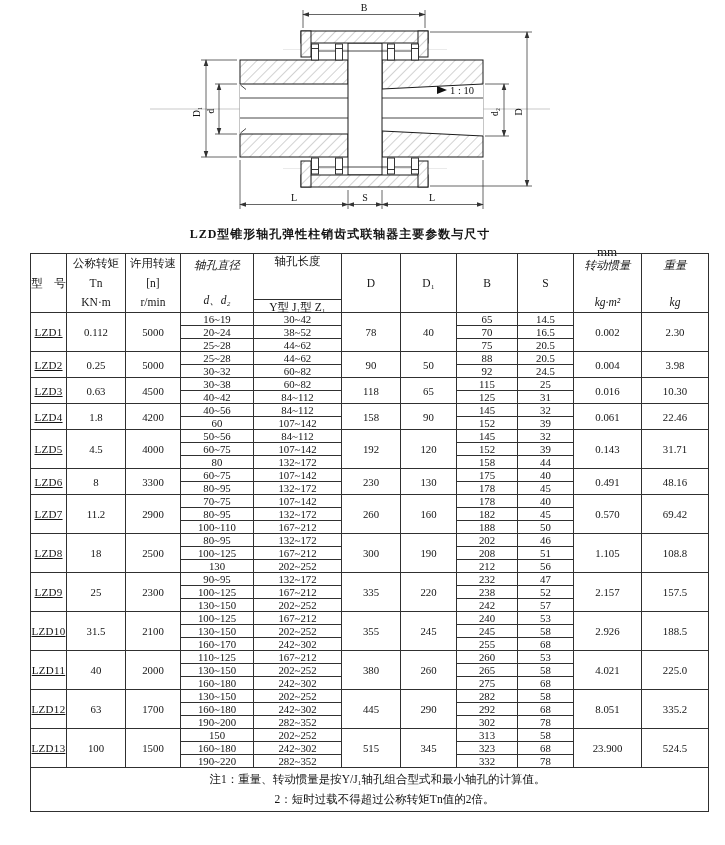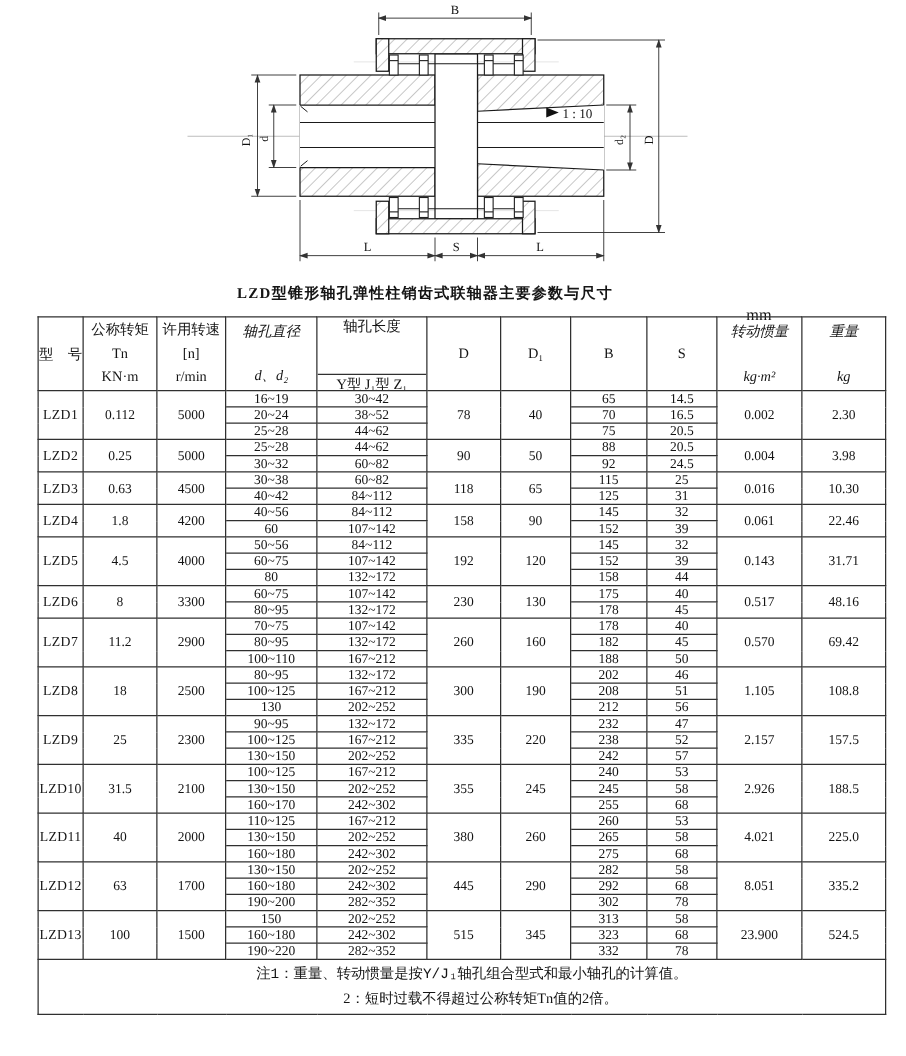--- a/index.html
+++ b/index.html
@@ -25,26 +25,26 @@
     border:1px solid #303030; text-align:center; vertical-align:middle;
     white-space:nowrap; overflow:hidden;
   }
   thead th { font-weight:normal; font-size:11.5px; height:58px; padding:0; }
   .hstack { display:flex; flex-direction:column; height:58px; }
   .hstack > div { flex:1; display:flex; align-items:center; justify-content:center; }
   .hstack > div.rule { border-top:1px solid #303030;margin-top:30px; }
   .hpad { display:flex; flex-direction:column; height:58px; justify-content:space-between; padding:4px 0;font-style:italic; }
   .hpad > div { display:flex; align-items:center; justify-content:center; }
   tbody td { font-size:10.8px; height:13px; line-height:12px; padding:0; }
-  td.model-cell { font-size:11px; letter-spacing:0.3px; }
+  td.model-cell { font-size:11px; letter-spacing:0.3px;text-decoration:underline; }
   tfoot td {
     height:42px; text-align:left; font-size:11.5px;
     border-bottom:3px solid #3d3d3d; padding:2px 0 2px 0;
   }
-  tfoot .note-line1 { padding-left:16px; line-height:1.7;font-family:Liberation Mono, monospace; }
+  tfoot .note-line1 { padding-left:16px; line-height:1.7; }
   tfoot .note-line2 { padding-left:30px; line-height:1.7; }
   svg text { font-family:"Liberation Serif","DejaVu Serif",serif; }
 </style>
 </head>
 <body>
 
 <div class="drawing-wrap">
 <svg width="725" height="220" viewBox="0 0 725 220">
   <defs>
     <pattern id="hatch" patternUnits="userSpaceOnUse" width="7" height="7" patternTransform="rotate(45)">
@@ -346,21 +346,21 @@
         <tr>
           <td rowspan="2" class="model-cell">LZD6</td>
           <td rowspan="2">8</td>
           <td rowspan="2">3300</td>
           <td>60~75</td>
           <td>107~142</td>
           <td rowspan="2">230</td>
           <td rowspan="2">130</td>
           <td>175</td>
           <td>40</td>
-          <td rowspan="2">0.517</td>
+          <td rowspan="2">0.491</td>
           <td rowspan="2">48.16</td>
         </tr>
         <tr>
           <td>80~95</td>
           <td>132~172</td>
           <td>178</td>
           <td>45</td>
         </tr>
         <tr>
           <td rowspan="3" class="model-cell">LZD7</td>

